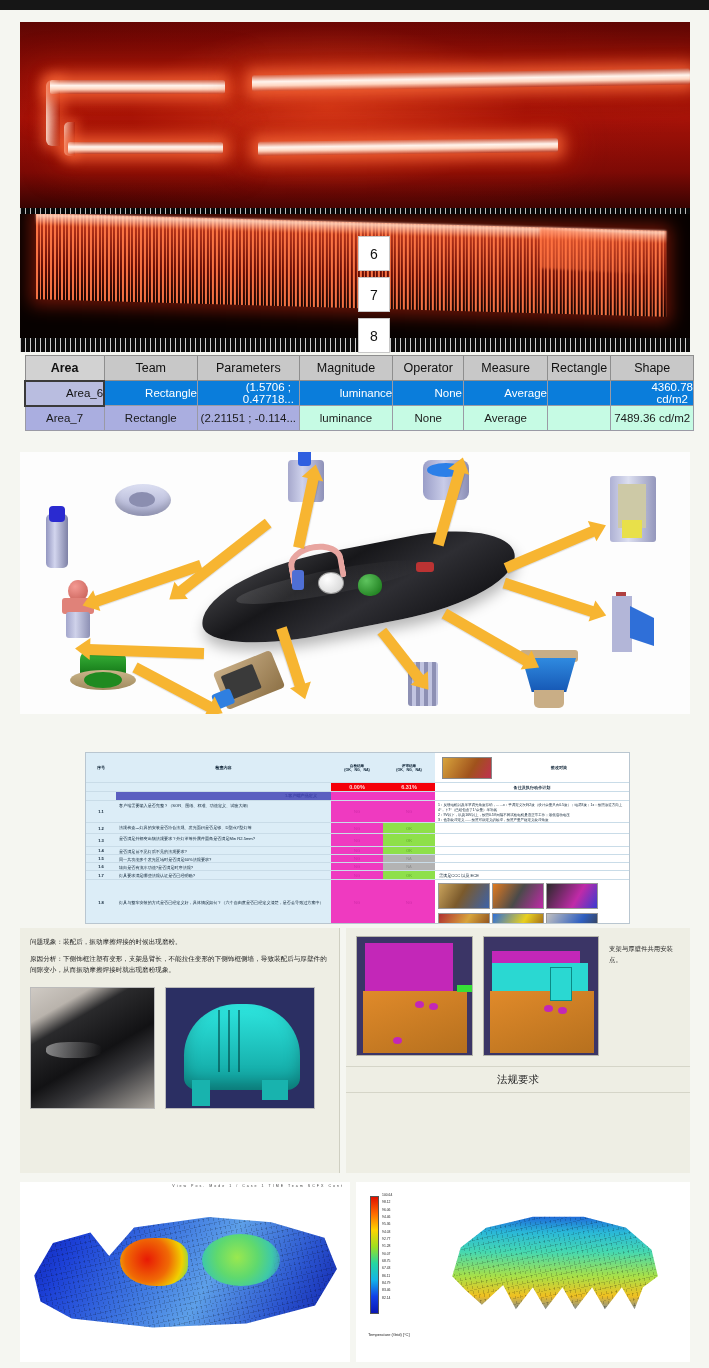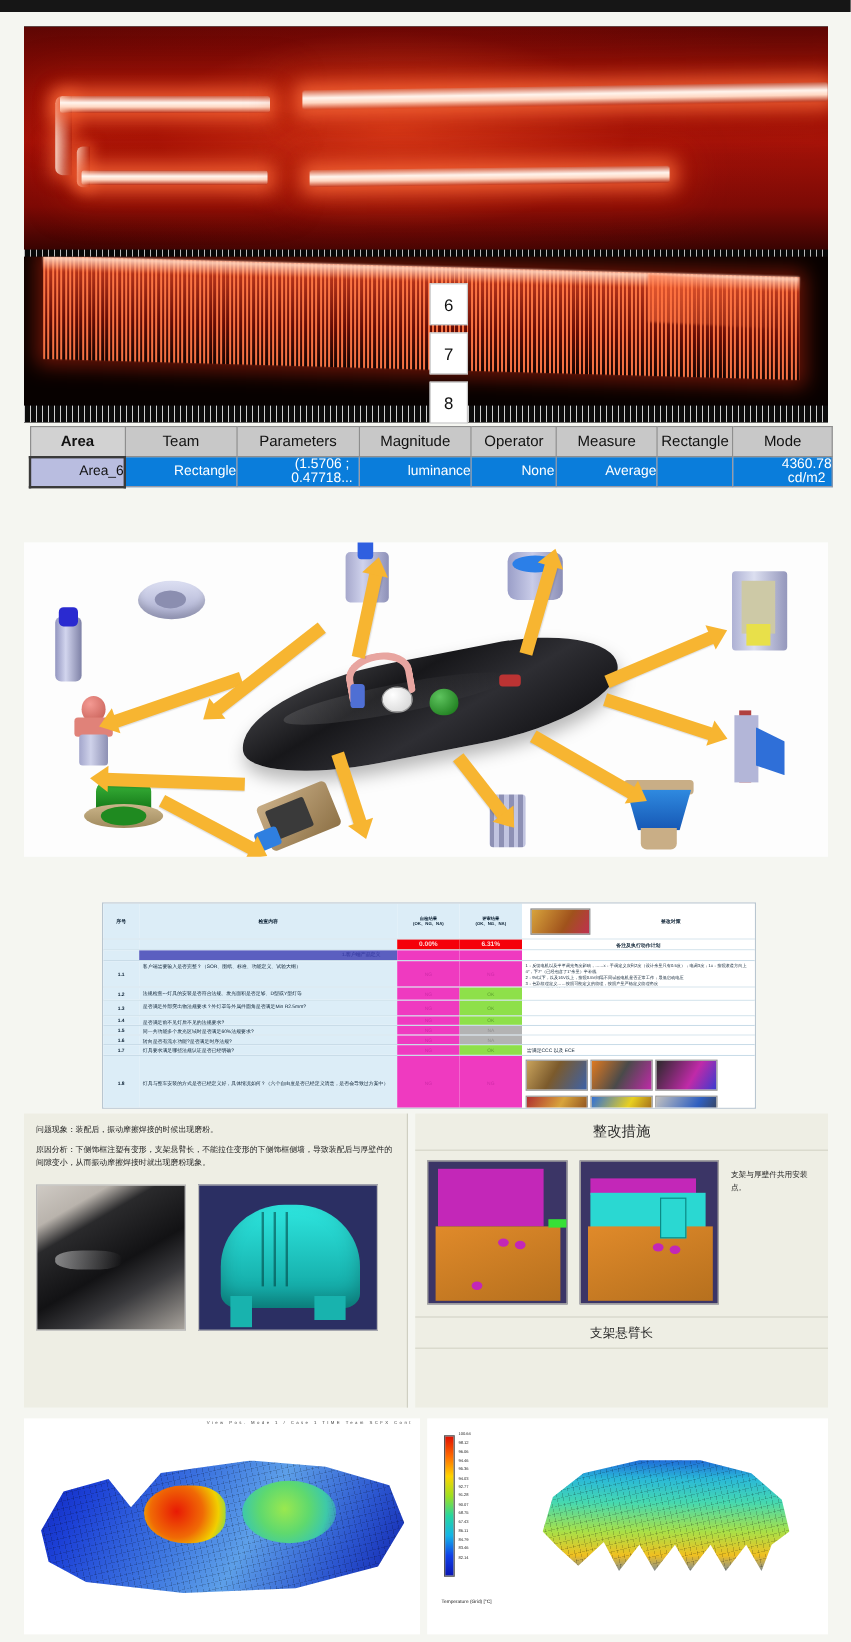--- a/index.html
+++ b/index.html
@@ -214,34 +214,44 @@
 <table class="mtable">
   <thead>
     <tr>
       <th class="c-area">Area</th>
       <th class="c-shape">Team</th>
       <th class="c-par">Parameters</th>
       <th class="c-mag">Magnitude</th>
       <th class="c-op">Operator</th>
       <th class="c-meas">Measure</th>
       <th class="c-thr">Rectangle</th>
-      <th class="c-val">Mode</th>
+      <th class="c-val">Shape</th>
     </tr>
   </thead>
   <tbody>
     <tr class="row-sel">
       <td class="idx">Area_6</td>
       <td class="shape">Rectangle</td>
       <td class="par">(1.5706 ; 0.47718...</td>
       <td>luminance</td>
       <td>None</td>
       <td>Average</td>
       <td></td>
       <td>4360.78 cd/m2</td>
     </tr>
+    <tr class="row-a">
+      <td class="idx">Area_7</td>
+      <td class="shape">Rectangle</td>
+      <td class="par">(2.21151 ; -0.114...</td>
+      <td>luminance</td>
+      <td>None</td>
+      <td>Average</td>
+      <td></td>
+      <td>7489.36 cd/m2</td>
+    </tr>
   </tbody>
 </table>
 
 <div class="exploded">
   <div class="lamp-body"></div>
   <div class="hose"></div>
   <div class="bulbB"></div>
   <div class="bulbA"></div>
   <div class="bulbG"></div>
   <div class="bulbR"></div>
@@ -415,42 +425,41 @@
       <div class="rib" style="left:52px;"></div>
       <div class="rib" style="left:62px;"></div>
       <div class="rib" style="left:72px;"></div>
       <div class="leg"></div>
       <div class="leg2"></div>
     </div>
   </div>
 </div>
 
 <div class="panelR">
-  <div class="ptitle">整改措施</div>
   <div class="imgrow" style="padding-top:8px;">
     <div class="cadShot">
       <div class="cs-mag"></div>
       <div class="cs-or"></div>
       <div class="cs-dot" style="left:58px;top:64px;"></div>
       <div class="cs-dot" style="left:72px;top:66px;"></div>
       <div class="cs-dot" style="left:36px;top:100px;"></div>
       <div class="cs-green"></div>
     </div>
     <div class="cadShot">
       <div class="cs-mag" style="top:14px;height:14px;"></div>
       <div class="cs-cyan" style="top:26px;height:30px;"></div>
       <div class="cs-or"></div>
       <div style="position:absolute;left:66px;top:30px;width:22px;height:34px;background:#2ad8d2;border:1px solid #0a8a86;"></div>
       <div class="cs-dot" style="left:60px;top:68px;"></div>
       <div class="cs-dot" style="left:74px;top:70px;"></div>
     </div>
     <div class="noteR">支架与厚壁件共用安装点。</div>
   </div>
   <div class="summary">
-    <div class="sumtitle">支架悬臂长</div>
+    <div class="sumtitle">法规要求</div>
   </div>
 </div>
 
 <div class="caeL">
   <div class="caeHead">View Pos.   Mode      1 / Case 1   TIME      Team   SCFX   Cont</div>
   <div class="lampCae">
     <div class="mesh"></div>
   </div>
   <div class="hot1"></div>
   <div class="hot2"></div>

